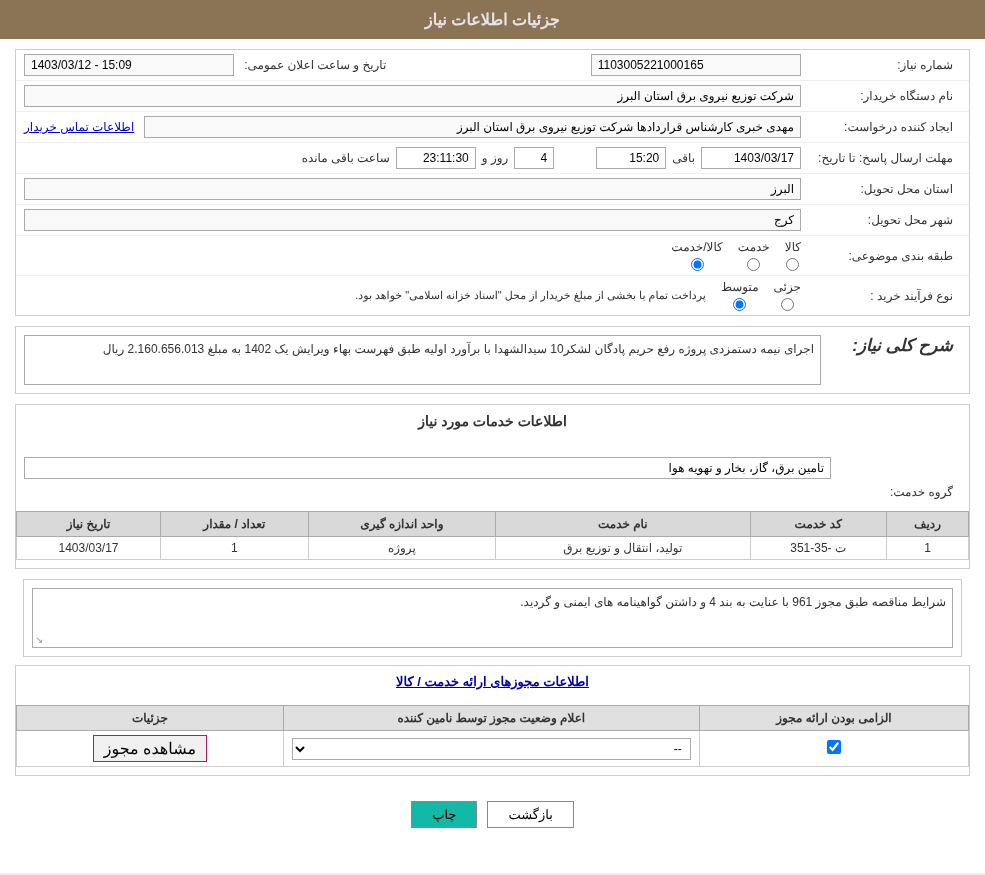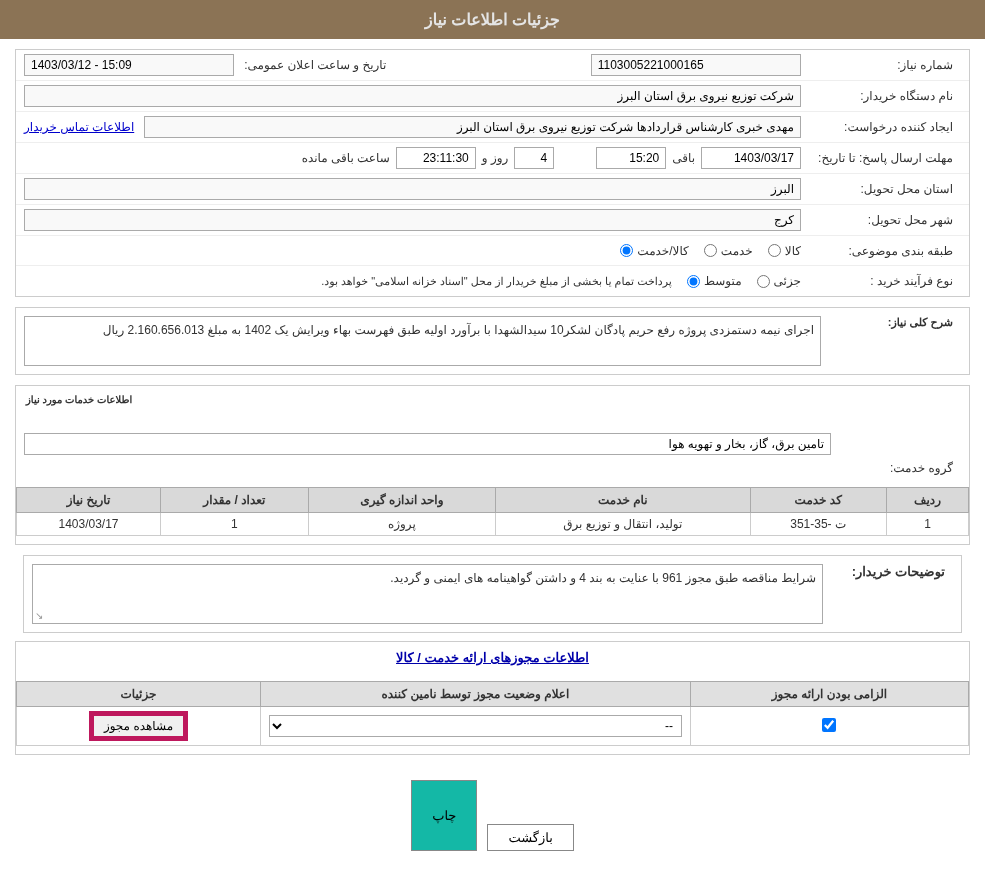--- a/index.html
+++ b/index.html
@@ -86,58 +86,60 @@
     }
     .radio-group {
       display: flex;
       gap: 15px;
       align-items: center;
     }
     .radio-item {
       display: flex;
       align-items: center;
       gap: 4px;
+      flex-direction: column;
     }
     .process-text {
       font-size: 11px;
       color: #333;
     }
     .sharh-block {
       border: 1px solid #ccc;
       padding: 8px;
       margin-bottom: 10px;
       background: #fff;
     }
     .sharh-row {
       display: flex;
       align-items: flex-start;
     }
     .sharh-label {
       width: 140px;
       text-align: right;
       padding-right: 8px;
       font-weight: bold;
-      font-size: 11px;
+      font-size: 17px;
       color: #333;
       flex-shrink: 0;
+      font-style: italic;
     }
     .sharh-content {
       flex: 1;
       border: 1px solid #aaa;
       padding: 6px;
       background: #fff;
       font-size: 12px;
       direction: rtl;
       min-height: 50px;
     }
     .info-section-title {
       font-weight: bold;
-      font-size: 10px;
-      color: #333;
-      text-align: left;
+      font-size: 14px;
+      color: #333;
+      text-align: center;
       padding: 8px 10px 4px;
     }
     .service-row {
       display: flex;
       align-items: center;
       padding: 4px 8px;
     }
     .service-label {
       width: 130px;
       text-align: right;
@@ -212,26 +214,26 @@
       color: #0000aa;
       font-weight: bold;
       font-size: 13px;
       padding: 8px;
       text-decoration: underline;
     }
     .mojavvez-table th {
       background: #e0e0e0;
     }
     .mojavvez-btn {
-      border: 5px solid #be185d;
+      border: 1px solid #be185d;
       background: #f0f0f0;
       padding: 3px 10px;
       cursor: pointer;
       font-family: Tahoma, Arial, sans-serif;
-      font-size: 12px;
+      font-size: 16px;
     }
     .select-field {
       border: 1px solid #aaa;
       padding: 2px 4px;
       font-size: 12px;
       font-family: Tahoma, Arial, sans-serif;
       background: #fff;
       width: 100%;
     }
     .bottom-buttons {
@@ -248,21 +250,20 @@
       font-family: Tahoma, Arial, sans-serif;
       font-size: 13px;
     }
     .btn-back {
       background: #fff;
       border: 1px solid #888;
       padding: 5px 20px;
       cursor: pointer;
       font-family: Tahoma, Arial, sans-serif;
       font-size: 13px;
-      margin-top: 44px;
     }
     .checkbox-cell {
       text-align: center;
     }
     input[type="checkbox"] {
       width: 14px;
       height: 14px;
     }
   </style>
 </head>
@@ -386,21 +387,20 @@
             <td>تولید، انتقال و توزیع برق</td>
             <td>پروژه</td>
             <td>1</td>
             <td>1403/03/17</td>
           </tr>
         </tbody>
       </table>
     </div>
 
     <div class="tawzih-block">
-      <span class="tawzih-label">توضیحات خریدار:</span>
       <div class="tawzih-content">شرایط مناقصه طبق مجوز 961 با عنایت به بند 4 و داشتن گواهینامه های ایمنی و گردید.</div>
     </div>
 
     <div class="section-block">
       <div class="mojavvez-section-title">اطلاعات مجوزهای ارائه خدمت / کالا</div>
       <table class="mojavvez-table">
         <thead>
           <tr>
             <th>الزامی بودن ارائه مجوز</th>
             <th>اعلام وضعیت مجوز توسط نامین کننده</th>

